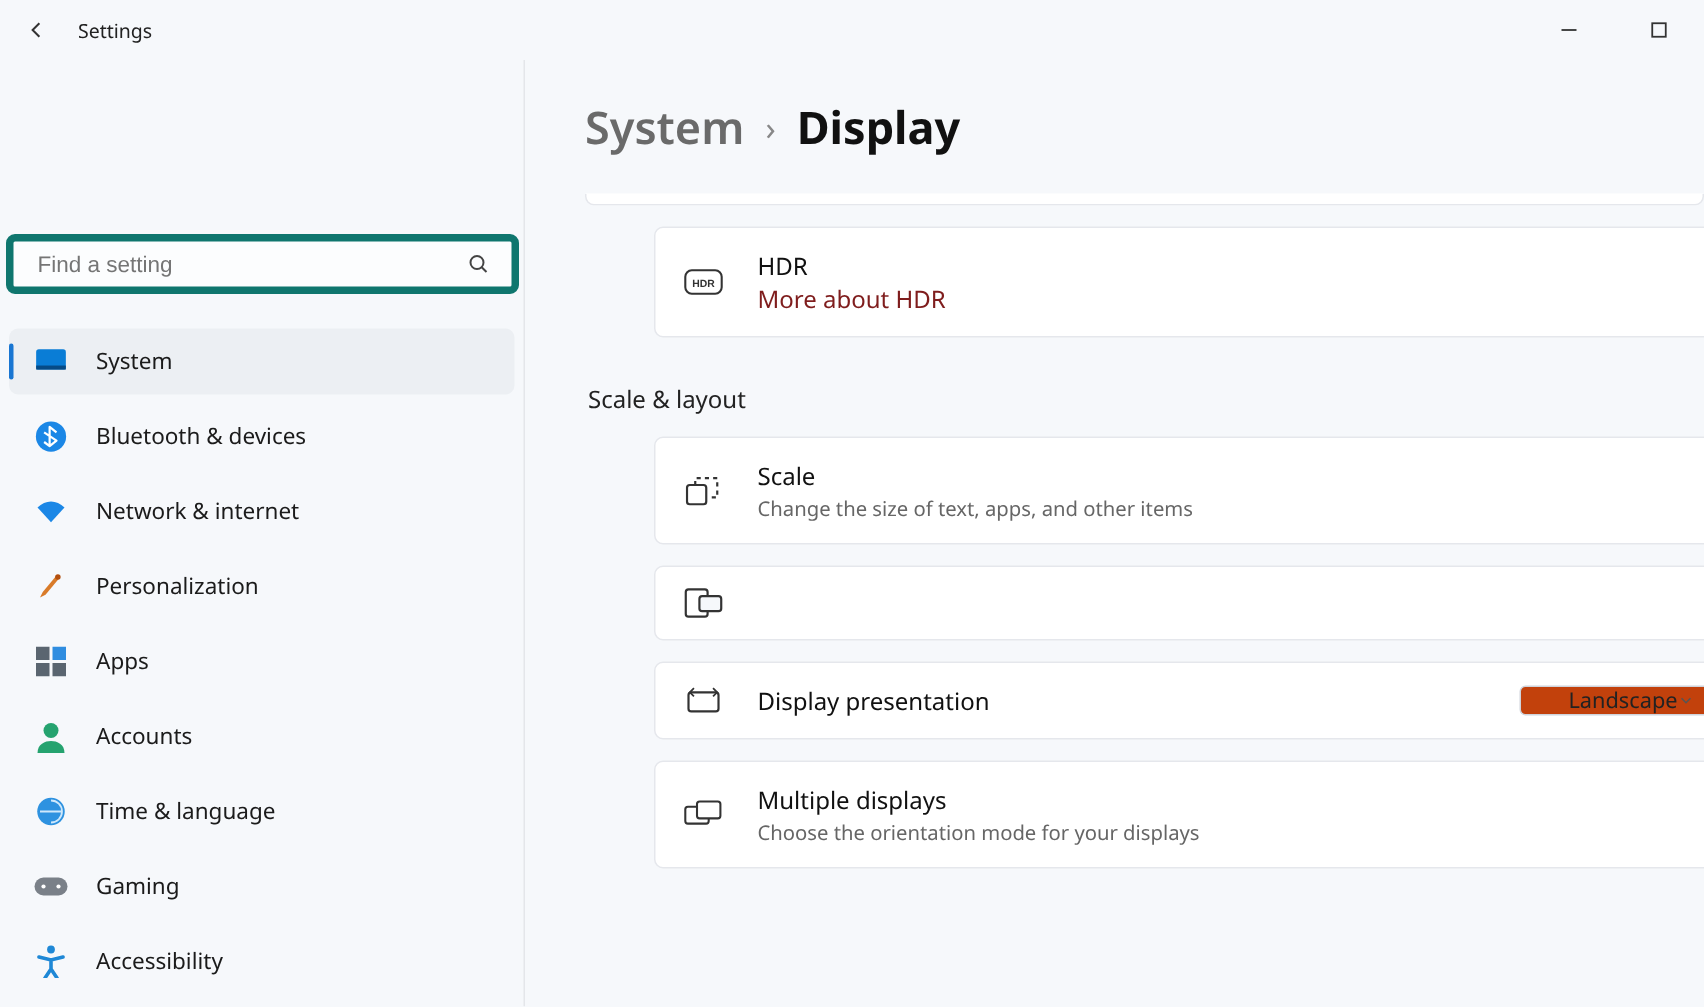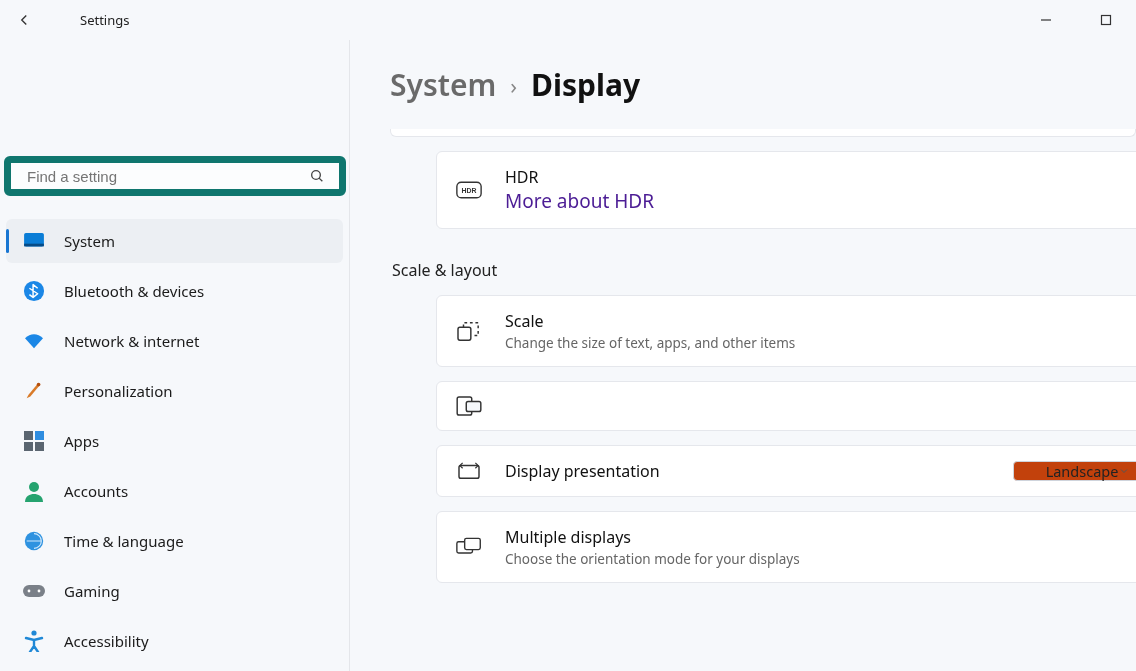--- a/index.html
+++ b/index.html
@@ -11,21 +11,20 @@
     color: #1b1b1b;
     overflow: hidden;
   }
   
   .title-bar {
     height: 40px;
     display: flex;
     align-items: center;
     padding: 0 8px;
     background: #f6f8fb;
-    gap: 28px;
   }
   .back-btn {
     width: 32px; height: 32px;
     display: flex; align-items: center; justify-content: center;
     border-radius: 4px;
     color: #333;
     cursor: pointer;
   }
   .title-text {
     font-size: 13px;
@@ -50,21 +49,21 @@
     padding: 20px 0 0 0;
     position: relative;
     border-right: 1px solid #e4e6ea;
   }
   .search-box {
     margin: 96px 4px 20px 4px;
     height: 40px;
     width: 342px;
     display: flex;
     align-items: center;
-    border: 7px solid #0f766e;
+    border: 5px solid #0f766e;
     border-radius: 6px;
     padding: 0 14px;
     background: #fcfdfe;
   }
   .search-box input {
     flex: 1;
     border: none;
     outline: none;
     background: transparent;
     font-size: 15px;
@@ -144,21 +143,21 @@
     margin-top: 14px;
     gap: 22px;
     position: relative;
     margin-left: 46px;
   }
   .card .ci { width: 28px; display:flex; justify-content:center; }
   .card .ct { flex: 1; }
   .card .ct .ctt { font-size: 16px; color: #111; }
   .card .ct .cts { font-size: 13.5px; color: #666; margin-top: 2px; }
   .card .chev { color: #555; }
-  .link { color: #4c1d95; font-size: 19px; }
+  .link { color: #7f1d1d; font-size: 16px; }
   .section-title {
     font-size: 16px;
     font-weight: 400;
     color: #222;
     margin: 30px 0 6px 2px;
   }
   .select {
     width: 150px;
     height: 20px;
     border: 1px solid #cfd4dc;

